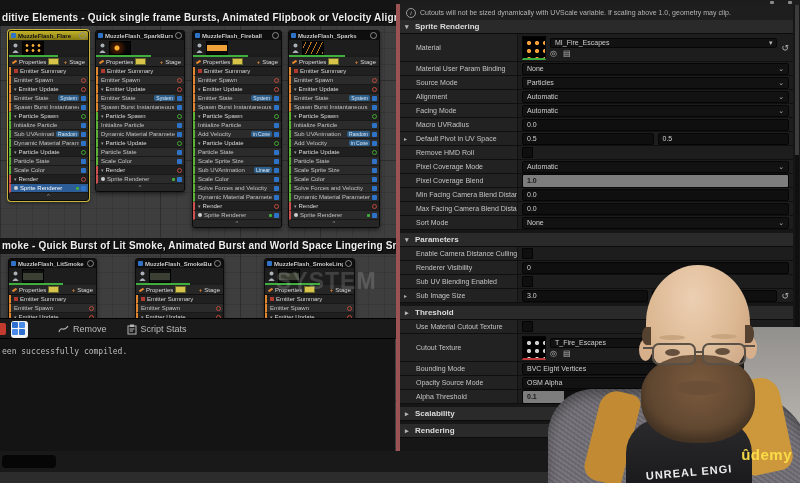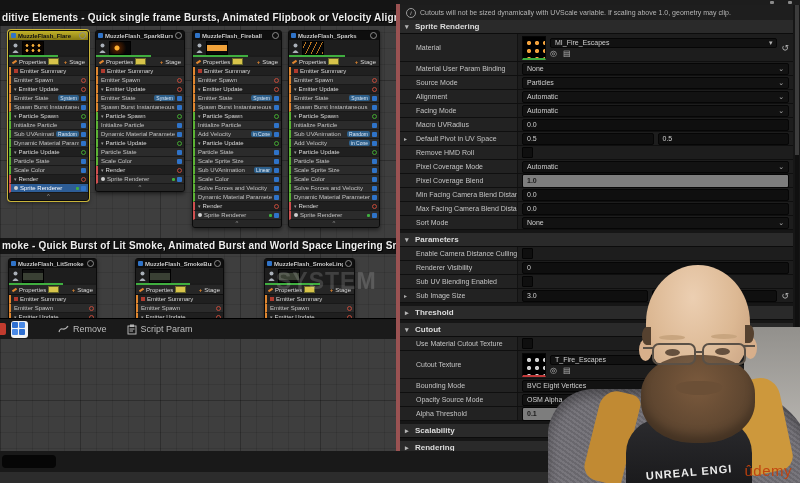--- a/index.html
+++ b/index.html
@@ -148,21 +148,21 @@
   .eyeR{left:235px;top:105px;width:15px;height:7px;background:#5d4733;border-radius:50%;}
   .beard{left:161px;top:112px;width:114px;height:88px;background:radial-gradient(ellipse at 50% 35%,#7b5a3d,#5a432e 70%);
          background-blend-mode:normal;border-radius:44% 44% 46% 46%;
          box-shadow:inset 0 -8px 10px rgba(0,0,0,.25);}
   .stache{left:196px;top:138px;width:46px;height:14px;background:#6b4f36;border-radius:40% 40% 50% 50%;}
   .lens{top:100px;width:44px;height:22px;border:2px solid #5a5046;border-radius:7px;background:rgba(240,240,240,.06);box-sizing:border-box;}
   .lensL{left:172px;}.lensR{left:222px;}
   .bridge{left:214px;top:108px;width:10px;height:2px;background:#5a5046;}
   .armL{left:163px;top:104px;width:11px;height:2px;background:#5a5046;}
   .armR{left:264px;top:102px;width:11px;height:2px;background:#5a5046;}
-  .udemy{position:absolute;right:8px;bottom:4px;color:#c2410c;font-size:15px;font-weight:normal;opacity:.95;letter-spacing:.5px;}
+  .udemy{position:absolute;right:8px;bottom:20px;color:#fde047;font-size:15px;font-weight:bold;opacity:.95;letter-spacing:.5px;}
 </style>
 </head>
 <body>
 
 <div class="stage">
 
   <div class="graph">
     <div class="topstrip"></div>
     <div class="sechdr s1">
       <span>ditive Elements - Quick single frame Bursts, Animated Flipbook or Velocity Aligned Sparks</span>
@@ -297,24 +297,27 @@
           </svg>
         <span>Remove</span>
       </div>
       <div class="tab">
         <svg class="ticon" width="10" height="11" viewBox="0 0 10 11">
             <rect x="1" y="2" width="8" height="8" fill="none" stroke="#b5b5b5"></rect>
             <rect x="3" y="0.5" width="4" height="2.5" fill="#b5b5b5"></rect>
             <line x1="2.5" y1="5" x2="7.5" y2="5" stroke="#b5b5b5"></line>
             <line x1="2.5" y1="7" x2="6" y2="7" stroke="#b5b5b5"></line>
           </svg>
-        <span>Script Param</span>
+        <span>Script Stats</span>
       </div>
     </div>
 
+    <div class="logpanel">
+      <span class="logtext">een successfully compiled.</span>
+    </div>
   <div class="estack sel" style="left: 8px; top: 30px; width: 79px;">
         <div class="etitle">
           <span class="chk"></span>
           <span class="ename">MuzzleFlash_Flare</span>
           <span class="einfo"></span>
         </div>
         <div class="ethumbrow">
           <span><svg width="7" height="10" viewBox="0 0 7 10">
               <circle cx="3.5" cy="2.6" r="2" fill="#aab0b8"></circle>
               <path d="M0.4 10 Q3.5 4.4 6.6 10 Z" fill="#aab0b8"></path>
@@ -871,24 +874,20 @@
           </div>
           <div class="pval">
             <div class="inp">3.0</div>
             <div class="inp">3.0</div>
             <span class="reset">↺</span>
           </div>
         </div>
         <div class="cat">
           <span class="carrow">▸</span>
           <span>Threshold</span>
-        </div>
-        <div class="cat">
-          <span class="carrow">▾</span>
-          <span>Cutout</span>
         </div>
         <div class="prow">
           <div class="plabel">
             <span>Use Material Cutout Texture</span>
           </div>
           <div class="pval">
             <div class="cb"></div>
           </div>
         </div>
         <div class="prow tall">

